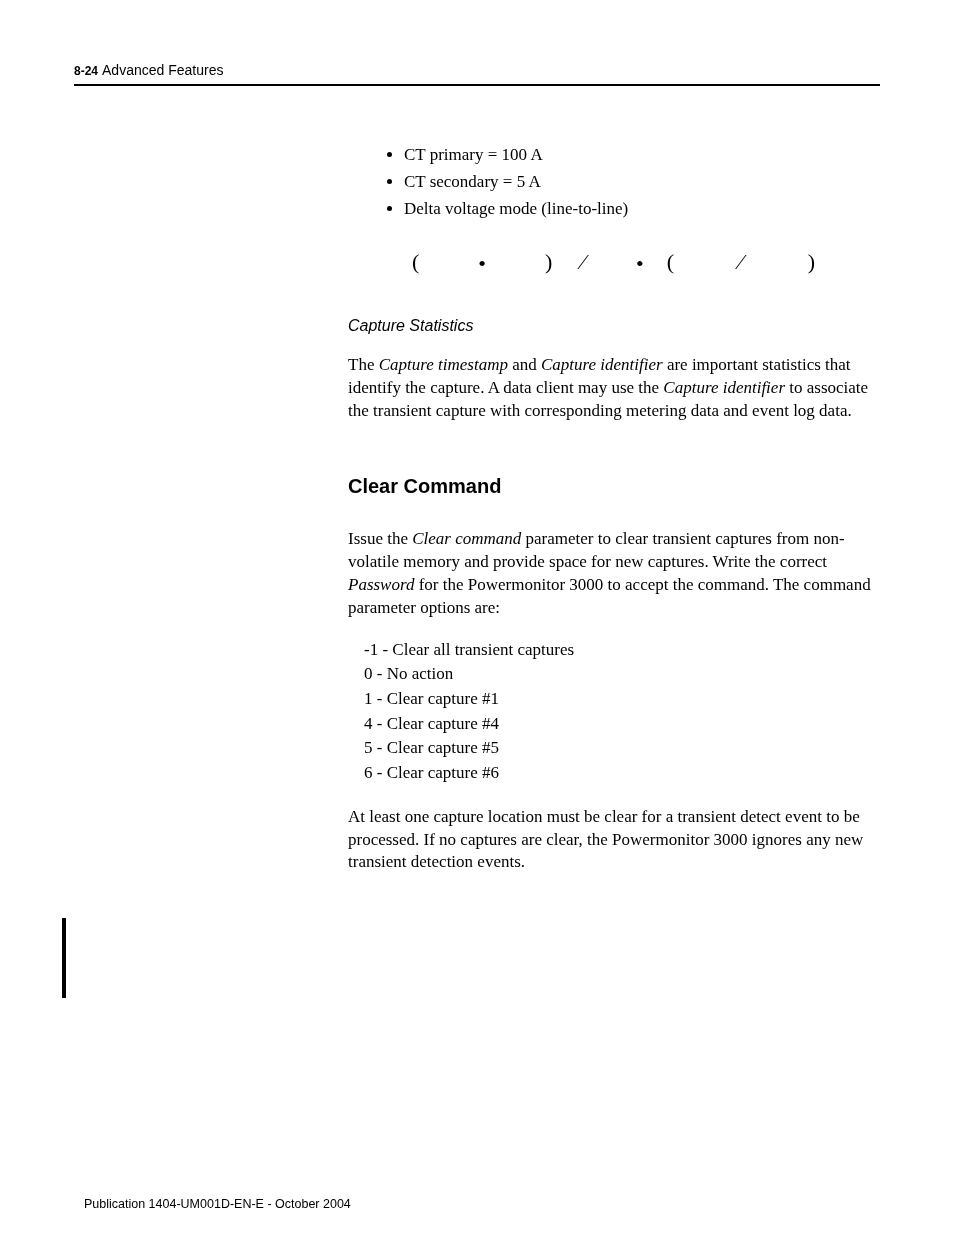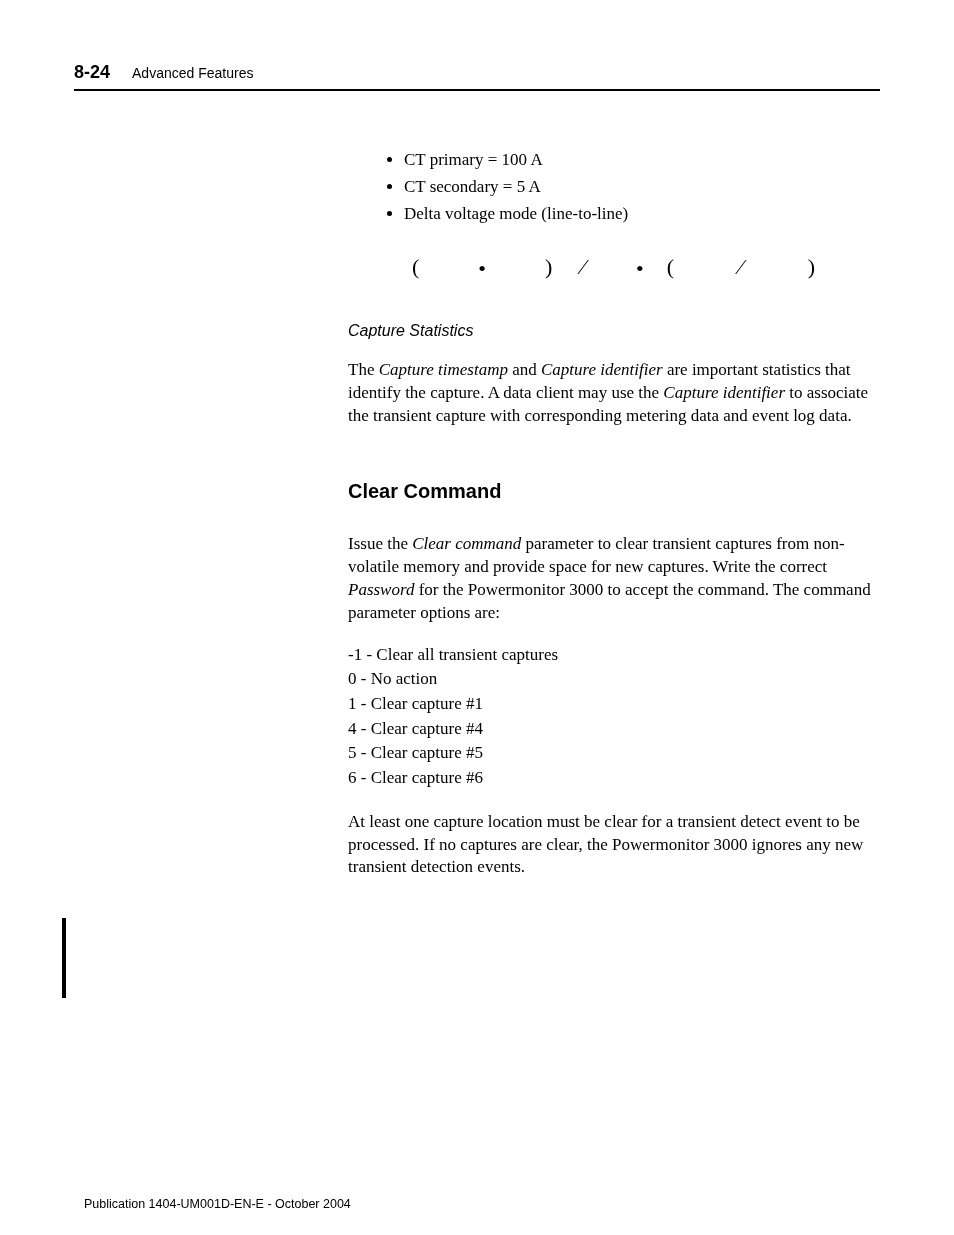--- a/index.html
+++ b/index.html
@@ -22,22 +22,22 @@
   .header {
     display: flex;
     align-items: baseline;
     border-bottom: 2.5px solid #000;
     padding-bottom: 6px;
     margin-bottom: 58px;
   }
   .page-num {
     font-family: "Helvetica Neue", Arial, sans-serif;
     font-weight: bold;
-    font-size: 18px;
-    margin-right: 22px;
+    font-size: 12px;
+    margin-right: 4px;
   }
   .chapter {
     font-family: "Helvetica Neue", Arial, sans-serif;
     font-size: 14px;
     font-weight: 300;
   }
   .content {
     margin-left: 274px;
     margin-right: 0;
     line-height: 1.35;
@@ -78,21 +78,21 @@
   }
   .section-title {
     font-family: "Helvetica Neue", Arial, sans-serif;
     font-weight: bold;
     font-size: 20px;
     margin-top: 50px;
     margin-bottom: 28px;
   }
   .ital { font-style: italic; }
   .options {
-    margin: 0 0 20px 0;
+    margin: 0 0 20px 16px;
     line-height: 1.45;
   }
   .footer {
     position: absolute;
     bottom: 24px;
     left: 84px;
     font-family: "Helvetica Neue", Arial, sans-serif;
     font-size: 12.5px;
     font-weight: 300;
   }

